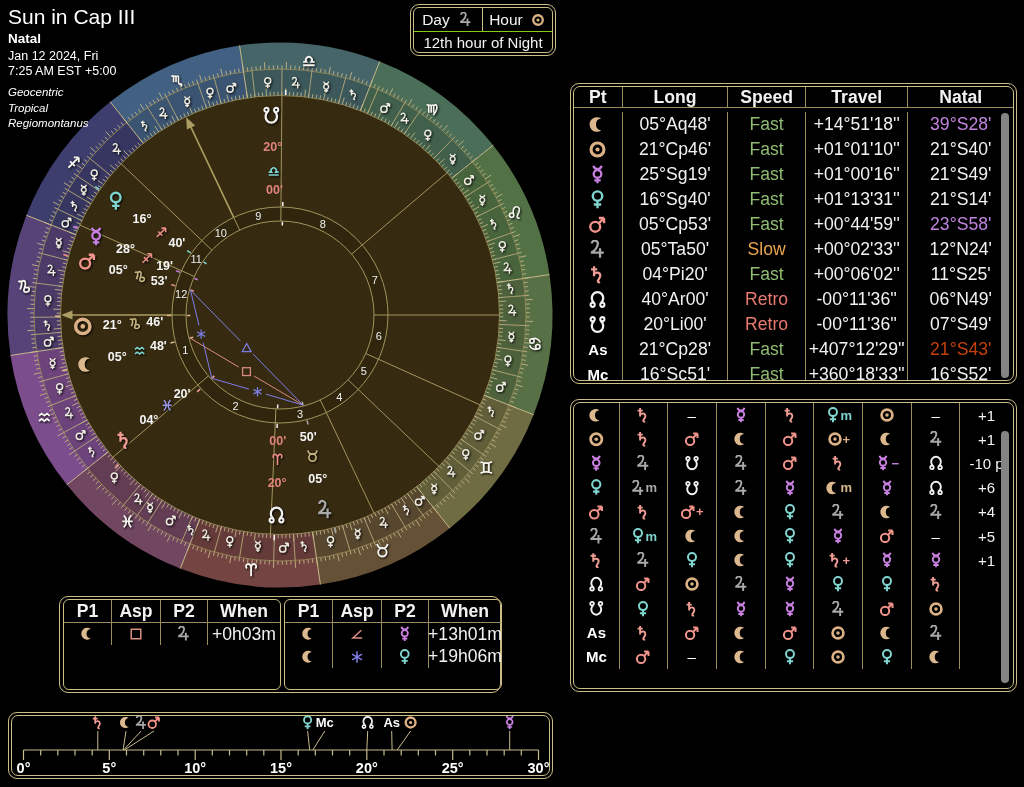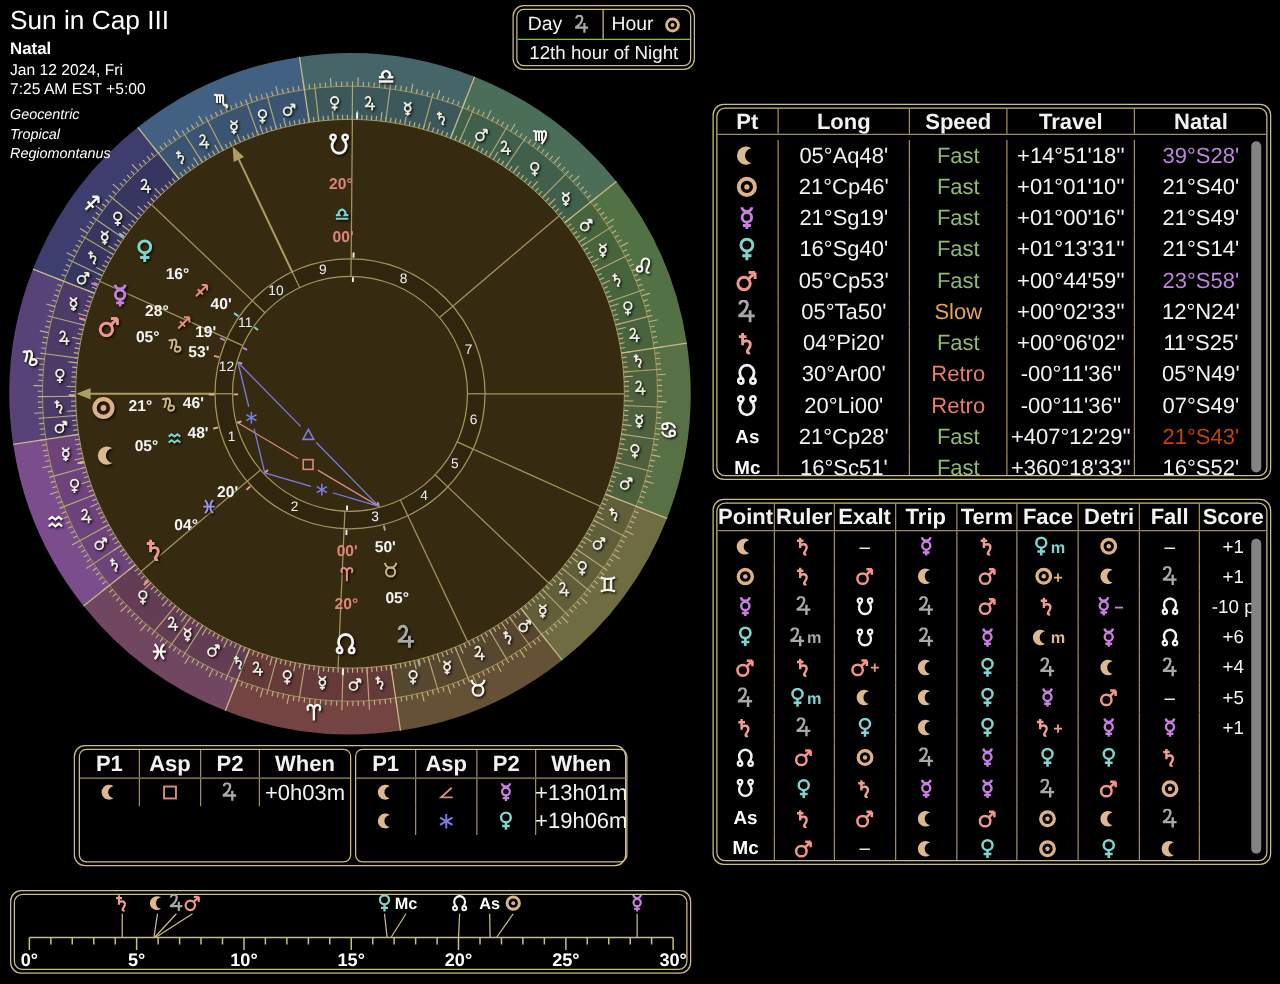--- a/index.html
+++ b/index.html
@@ -1509,21 +1509,21 @@
         <div class="c" style="width:78px;color:#8fbc72">Fast</div>
         <div class="c" style="width:103px">+01°01'10''</div>
         <div class="c" style="width:105px;color:#f2f2f2">21°S40'</div>
       </div>
       <div class="r" style="height:25px">
         <div class="c" style="width:49px">
           <svg width="19" height="19" viewBox="0 0 20 20" style="vertical-align:middle;color:#c77fe0">
             <use href="#g-mercury"></use>
           </svg>
         </div>
-        <div class="c" style="width:106px">21°Sg19'</div>
+        <div class="c" style="width:106px">25°Sg19'</div>
         <div class="c" style="width:78px;color:#8fbc72">Fast</div>
         <div class="c" style="width:103px">+01°00'16''</div>
         <div class="c" style="width:105px;color:#f2f2f2">21°S49'</div>
       </div>
       <div class="r" style="height:25px">
         <div class="c" style="width:49px">
           <svg width="19" height="19" viewBox="0 0 20 20" style="vertical-align:middle;color:#7fd4cf">
             <use href="#g-venus"></use>
           </svg>
         </div>
@@ -1564,24 +1564,24 @@
         <div class="c" style="width:78px;color:#8fbc72">Fast</div>
         <div class="c" style="width:103px">+00°06'02''</div>
         <div class="c" style="width:105px;color:#f2f2f2">11°S25'</div>
       </div>
       <div class="r" style="height:25px">
         <div class="c" style="width:49px">
           <svg width="19" height="19" viewBox="0 0 20 20" style="vertical-align:middle;color:#f2f2f2">
             <use href="#g-nnode"></use>
           </svg>
         </div>
-        <div class="c" style="width:106px">30°Ar00'</div>
+        <div class="c" style="width:106px">40°Ar00'</div>
         <div class="c" style="width:78px;color:#e87a70">Retro</div>
         <div class="c" style="width:103px">-00°11'36''</div>
-        <div class="c" style="width:105px;color:#f2f2f2">05°N49'</div>
+        <div class="c" style="width:105px;color:#f2f2f2">06°N49'</div>
       </div>
       <div class="r" style="height:25px">
         <div class="c" style="width:49px">
           <svg width="19" height="19" viewBox="0 0 20 20" style="vertical-align:middle;color:#f2f2f2">
             <use href="#g-snode"></use>
           </svg>
         </div>
         <div class="c" style="width:106px">20°Li00'</div>
         <div class="c" style="width:78px;color:#e87a70">Retro</div>
         <div class="c" style="width:103px">-00°11'36''</div>
@@ -1603,31 +1603,20 @@
         <div class="c" style="width:106px">16°Sc51'</div>
         <div class="c" style="width:78px;color:#8fbc72">Fast</div>
         <div class="c" style="width:103px">+360°18'33''</div>
         <div class="c" style="width:105px;color:#f2f2f2">16°S52'</div>
       </div>
       <div class="sbar" style="top:26px;height:265px"></div>
     </div>
   </div>
 <div class="box" style="left:570px;top:399px;width:447px;height:293px">
     <div class="box2" style="border-radius:7px">
-      <div class="r hdr" style="height:22px">
-        <div class="c" style="width:46px">Point</div>
-        <div class="c" style="width:48px">Ruler</div>
-        <div class="c" style="width:49px">Exalt</div>
-        <div class="c" style="width:49px">Trip</div>
-        <div class="c" style="width:49px">Term</div>
-        <div class="c" style="width:49px">Face</div>
-        <div class="c" style="width:49px">Detri</div>
-        <div class="c" style="width:48px">Fall</div>
-        <div class="c" style="width:53px">Score</div>
-      </div>
       <div class="r" style="height:24.2px">
         <div class="c" style="width:46px">
           <svg width="16.5" height="16.5" viewBox="0 0 20 20" style="vertical-align:middle;color:#dcb88f">
             <use href="#g-moon"></use>
           </svg>
         </div>
         <div class="c" style="width:48px">
           <svg width="16" height="16" viewBox="0 0 20 20" style="vertical-align:middle;color:#ef9d94">
             <use href="#g-saturn"></use>
           </svg>

